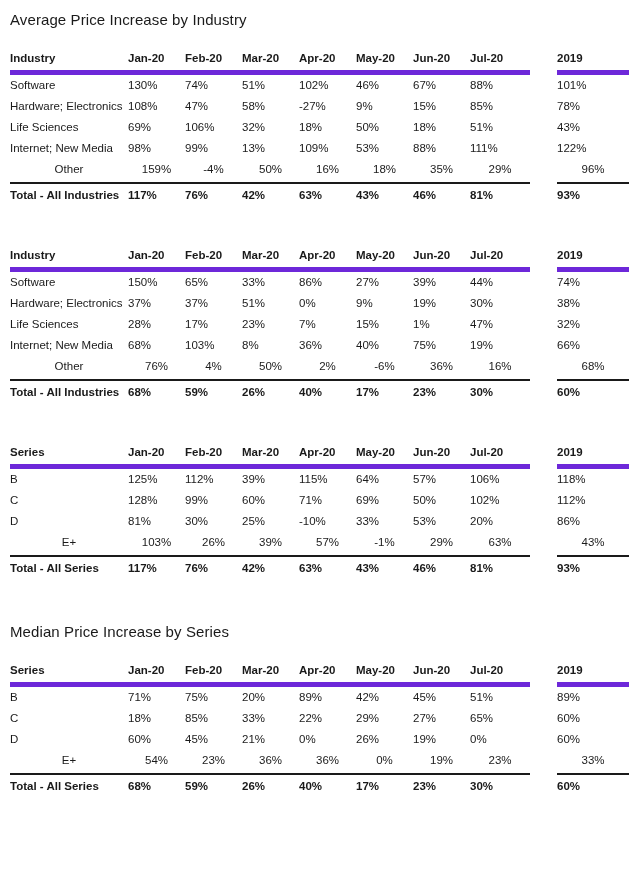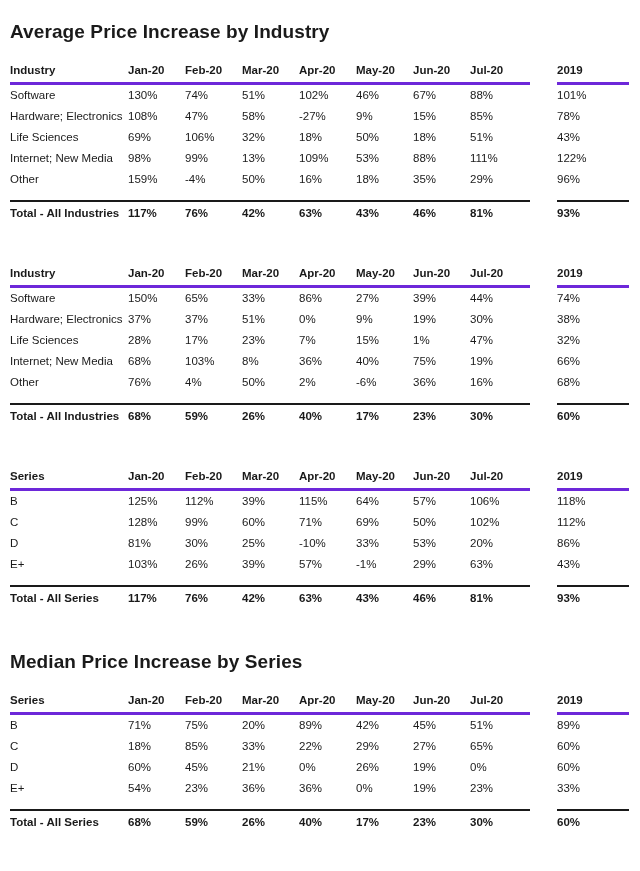--- a/index.html
+++ b/index.html
@@ -16,24 +16,24 @@
     color: #1a1a1a;
     -webkit-font-smoothing: antialiased;
   }
   .table-block {
     margin-bottom: 47px;
   }
   .table-block:last-child {
     margin-bottom: 0;
   }
   .table-title {
-    font-size: 19px;
-    font-weight: 700;
+    font-size: 15px;
+    font-weight: 400;
     line-height: 20px;
-    margin: 16px 0 22px 0;
+    margin: 4px 0 22px 0;
     color: #1a1a1a;
     letter-spacing: 0.1px;
   }
   table.data-table {
     border-collapse: collapse;
     table-layout: fixed;
     width: 619px;
     font-size: 11.5px;
     line-height: 13px;
     color: #1a1a1a;
@@ -41,36 +41,37 @@
   col.col-label      { width: 118px; }
   col.col-month      { width: 57px;  }
   col.col-month-last { width: 60px;  }
   col.col-gap        { width: 27px;  }
   col.col-year       { width: 72px;  }
 
   .data-table th {
     text-align: left;
     font-weight: 700;
     padding: 0 0 5px 0;
-    border-bottom: 3px solid #6d28d9;
+    border-bottom: 5px solid #6d28d9;
     white-space: nowrap;
     overflow: hidden;
   }
   .data-table th.gap {
     border-bottom: none;
   }
   .data-table tbody td {
     text-align: left;
     font-weight: 400;
     padding: 4px 0;
     white-space: nowrap;
     overflow: hidden;
   }
   .data-table tbody tr:last-child td {
-    padding-bottom: 14px;
+    padding-bottom: 6px;
+    text-align: center;
   }
   .data-table tfoot td {
     text-align: left;
     font-weight: 700;
     padding: 5px 0 0 0;
     border-top: 2px solid #1a1a1a;
     white-space: nowrap;
     overflow: hidden;
     margin-top: 40px;
   }

